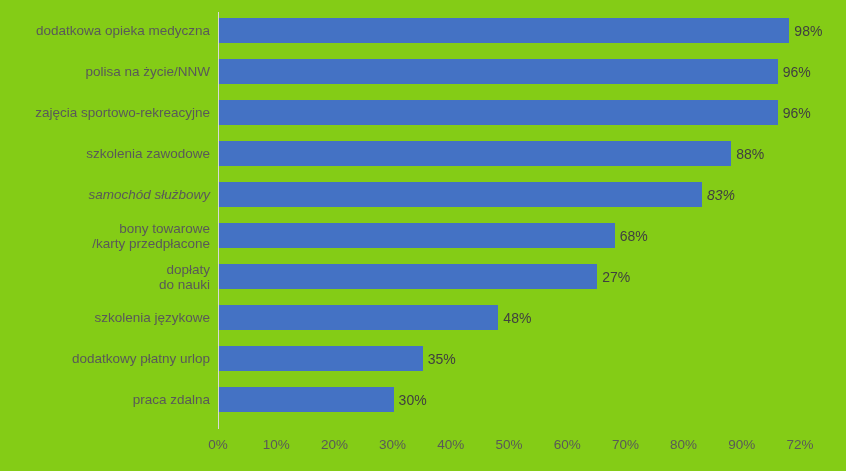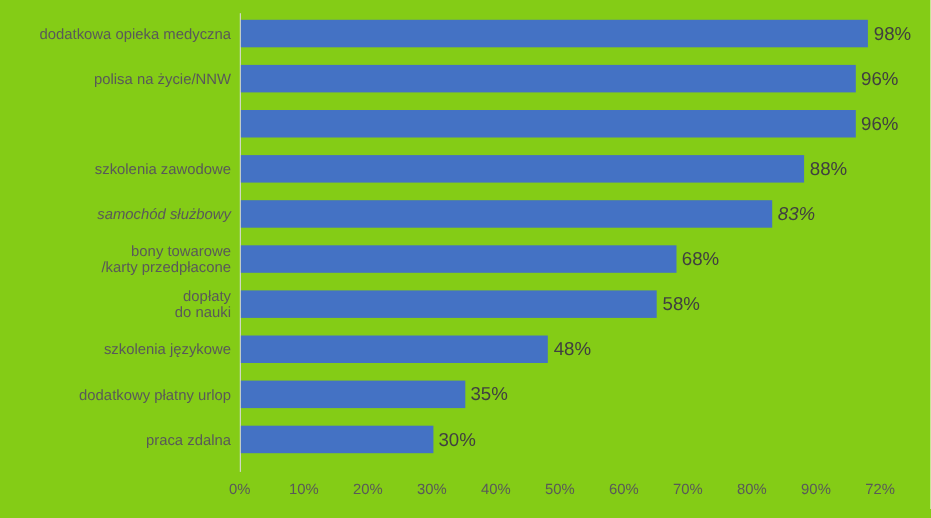--- a/index.html
+++ b/index.html
@@ -63,21 +63,21 @@
     top: 0;
     height: 25px;
     background: #4472c4;
   }
 
   .value-label {
     position: absolute;
     top: 50%;
     transform: translateY(-50%);
     color: #404040;
-    font-size: 17px;
+    font-size: 14px;
     white-space: nowrap;
     padding-left: 6px;
   }
 
   .tick-labels {
     position: absolute;
     left: 0;
     top: 436px;
     width: 846px;
     height: 20px;
@@ -104,20 +104,21 @@
           <div class="cat-label">dodatkowa opieka medyczna</div>
           <div class="bar" style="width: 570.36px; background: rgb(68, 114, 196);"></div>
           <div class="value-label" style="left: 788.36px;">98%</div>
         </div>
         <div class="row" style="top: 59px;">
           <div class="cat-label">polisa na życie/NNW</div>
           <div class="bar" style="width: 558.72px; background: rgb(68, 114, 196);"></div>
           <div class="value-label" style="left: 776.72px;">96%</div>
         </div>
         <div class="row" style="top: 100px;">
+          <div class="cat-label">zajęcia sportowo-rekreacyjne</div>
           <div class="bar" style="width: 558.72px; background: rgb(68, 114, 196);"></div>
           <div class="value-label" style="left: 776.72px;">96%</div>
         </div>
         <div class="row" style="top: 141px;">
           <div class="cat-label">szkolenia zawodowe</div>
           <div class="bar" style="width: 512.16px; background: rgb(68, 114, 196);"></div>
           <div class="value-label" style="left: 730.16px;">88%</div>
         </div>
         <div class="row" style="top: 182px; font-style: italic;">
           <div class="cat-label">samochód służbowy</div>
@@ -127,21 +128,21 @@
         <div class="row" style="top: 223px;">
           <div class="cat-label">bony towarowe
 /karty przedpłacone</div>
           <div class="bar" style="width: 395.76px; background: rgb(68, 114, 196);"></div>
           <div class="value-label" style="left: 613.76px;">68%</div>
         </div>
         <div class="row" style="top: 264px;">
           <div class="cat-label">dopłaty
 do nauki</div>
           <div class="bar" style="width: 378.3px; background: rgb(68, 114, 196);"></div>
-          <div class="value-label" style="left: 596.3px;">58%</div>
+          <div class="value-label" style="left: 596.3px;">27%</div>
         </div>
         <div class="row" style="top: 305px;">
           <div class="cat-label">szkolenia językowe</div>
           <div class="bar" style="width: 279.36px; background: rgb(68, 114, 196);"></div>
           <div class="value-label" style="left: 497.36px;">48%</div>
         </div>
         <div class="row" style="top: 346px;">
           <div class="cat-label">dodatkowy płatny urlop</div>
           <div class="bar" style="width: 203.7px; background: rgb(68, 114, 196);"></div>
           <div class="value-label" style="left: 421.7px;">35%</div>

